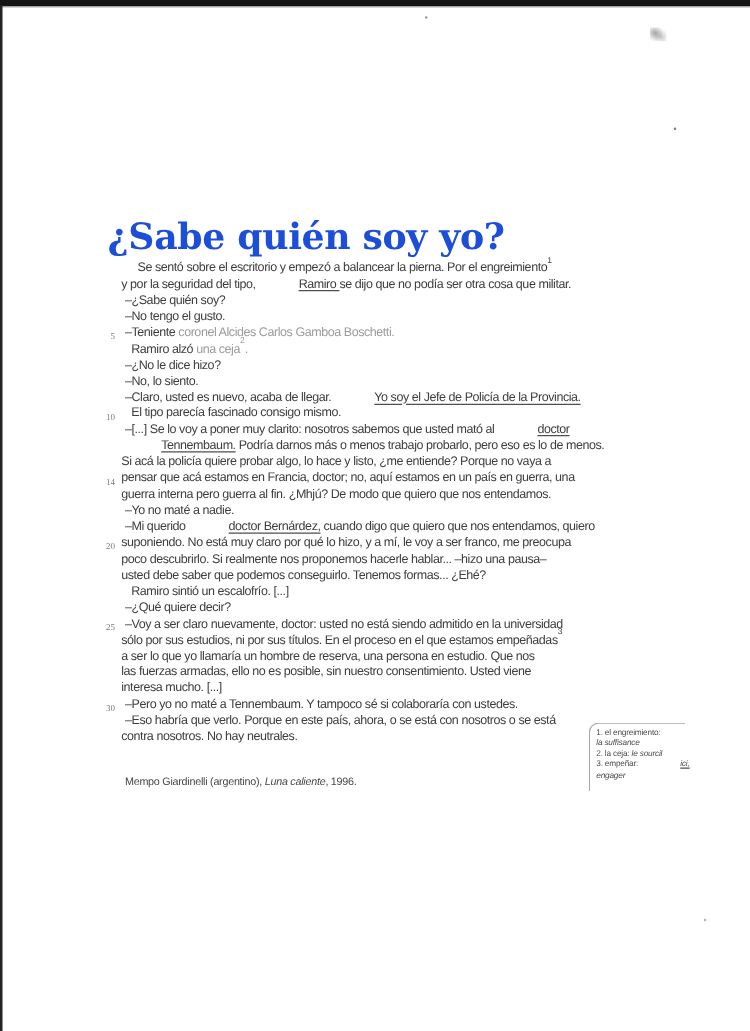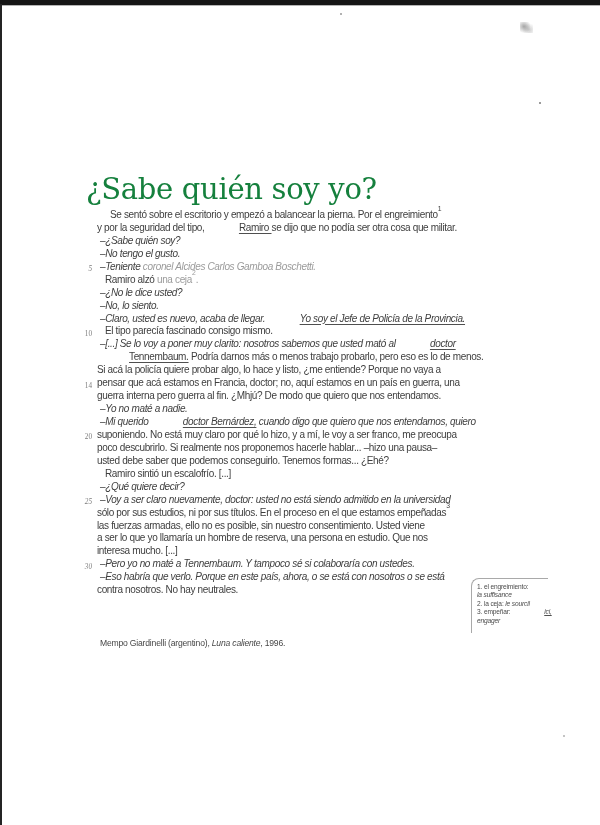--- a/index.html
+++ b/index.html
@@ -17,45 +17,45 @@
     background:
       radial-gradient(circle at 30% 40%, rgba(60,60,60,.45), transparent 60%),
       radial-gradient(circle at 70% 70%, rgba(90,90,90,.30), transparent 55%);
     filter:blur(.4px);}
   .speck1{left:539px;top:102px;width:2px;height:2px;background:#7a7a7a;border-radius:50%;}
   .speck2{left:340px;top:13px;width:2px;height:2px;background:#999;border-radius:50%;}
   .speck3{left:563px;top:735px;width:2px;height:2px;background:#b0b0b0;border-radius:50%;}
   
   .title{
     left:86px;top:153px;
-    font-family:"DejaVu Serif",serif;font-weight:normal;
-    font-size:29px;letter-spacing:-.3px;color:#15803d;white-space:nowrap;
+    font-family:"DejaVu Serif",serif;font-weight:bold;
+    font-size:29px;letter-spacing:-.3px;color:#1d4ed8;white-space:nowrap;
   }
   
   .text-block{
     left:97px;top:209px;width:372px;
     font-size:10px;line-height:12.95px;letter-spacing:-.35px;
     color:#3e3e3e;
   }
   .line{white-space:nowrap;position:relative;height:12.95px;}
-  .ind1{padding-left:3px;font-style:italic;}
+  .ind1{padding-left:3px;}
   .ind2{padding-left:8px;}
   .ind3{padding-left:13px;}
   .lnum{
     position:absolute;left:-17px;top:2.5px;width:12px;text-align:right;
     font-family:"Liberation Serif",serif;font-size:7.2px;letter-spacing:0;color:#7c7c7c;
   }
   sup{font-size:6.8px;position:relative;top:-3px;letter-spacing:0;line-height:0;}
   .u{text-decoration:underline;text-underline-offset:1.8px;
      text-decoration-thickness:.9px;text-decoration-color:#4f4f4f;padding-left:32px;}
   .faded{color:#9b9b9b;}
   .it{font-style:italic;}
   
   .attribution{
-    left:100px;top:638px;font-size:8.6px;letter-spacing:-.2px;color:#474747;white-space:nowrap;
+    left:100px;top:620px;font-size:8.6px;letter-spacing:-.2px;color:#474747;white-space:nowrap;
   }
   
   .notes{
     left:471px;top:578px;width:77px;height:55px;box-sizing:border-box;
     border-top:1px solid #a9a9a9;border-left:1px solid #a9a9a9;border-top-left-radius:8px;
     padding:4px 0 0 5px;
     font-size:6.6px;line-height:8.4px;letter-spacing:-.15px;color:#4b4b4b;
   }
   .nline{white-space:nowrap;}
   .notes .u{text-underline-offset:1px;text-decoration-thickness:.7px;}
@@ -73,40 +73,40 @@
 
 <h1 class="abs title">¿Sabe quién soy yo?</h1>
 
 <div class="abs text-block">
     <div class="line ind3"><span>Se sentó sobre el escritorio y empezó a balancear la pierna. Por el engreimiento</span><sup>1</sup></div>
     <div class="line ind0"><span>y por la seguridad del tipo, </span><span class="u">Ramiro </span><span>se dijo que no podía ser otra cosa que militar.</span></div>
     <div class="line ind1"><span>–¿Sabe quién soy?</span></div>
     <div class="line ind1"><span>–No tengo el gusto.</span></div>
     <div class="line ind1"><span class="lnum">5</span><span>–Teniente </span><span class="faded">coronel Alcides Carlos Gamboa Boschetti.</span></div>
     <div class="line ind2"><span>Ramiro alzó </span><span class="faded">una ceja</span><sup class="faded">2</sup><span class="faded">.</span></div>
-    <div class="line ind1"><span>–¿No le dice usted?</span></div>
+    <div class="line ind1"><span>–¿No le dice hizo?</span></div>
     <div class="line ind1"><span>–No, lo siento.</span></div>
     <div class="line ind1"><span>–Claro, usted es nuevo, acaba de llegar. </span><span class="u">Yo soy el Jefe de Policía de la Provincia.</span></div>
     <div class="line ind2"><span class="lnum">10</span><span>El tipo parecía fascinado consigo mismo.</span></div>
     <div class="line ind1"><span>–[...] Se lo voy a poner muy clarito: nosotros sabemos que usted mató al </span><span class="u">doctor</span></div>
     <div class="line ind0"><span class="u">Tennembaum.</span><span> Podría darnos más o menos trabajo probarlo, pero eso es lo de menos.</span></div>
     <div class="line ind0"><span>Si acá la policía quiere probar algo, lo hace y listo, ¿me entiende? Porque no vaya a</span></div>
     <div class="line ind0"><span class="lnum">14</span><span>pensar que acá estamos en Francia, doctor; no, aquí estamos en un país en guerra, una</span></div>
     <div class="line ind0"><span>guerra interna pero guerra al fin. ¿Mhjú? De modo que quiero que nos entendamos.</span></div>
     <div class="line ind1"><span>–Yo no maté a nadie.</span></div>
     <div class="line ind1"><span>–Mi querido </span><span class="u">doctor Bernárdez,</span><span> cuando digo que quiero que nos entendamos, quiero</span></div>
     <div class="line ind0"><span class="lnum">20</span><span>suponiendo. No está muy claro por qué lo hizo, y a mí, le voy a ser franco, me preocupa</span></div>
     <div class="line ind0"><span>poco descubrirlo. Si realmente nos proponemos hacerle hablar... –hizo una pausa–</span></div>
     <div class="line ind0"><span>usted debe saber que podemos conseguirlo. Tenemos formas... ¿Ehé?</span></div>
     <div class="line ind2"><span>Ramiro sintió un escalofrío. [...]</span></div>
     <div class="line ind1"><span>–¿Qué quiere decir?</span></div>
     <div class="line ind1"><span class="lnum">25</span><span>–Voy a ser claro nuevamente, doctor: usted no está siendo admitido en la universidad</span></div>
     <div class="line ind0"><span>sólo por sus estudios, ni por sus títulos. En el proceso en el que estamos empeñadas</span><sup>3</sup></div>
+    <div class="line ind0"><span>a ser lo que yo llamaría un hombre de reserva, una persona en estudio. Que nos</span></div>
     <div class="line ind0"><span>las fuerzas armadas, ello no es posible, sin nuestro consentimiento. Usted viene</span></div>
-    <div class="line ind0"><span>a ser lo que yo llamaría un hombre de reserva, una persona en estudio. Que nos</span></div>
     <div class="line ind0"><span>interesa mucho. [...]</span></div>
     <div class="line ind1"><span class="lnum">30</span><span>–Pero yo no maté a Tennembaum. Y tampoco sé si colaboraría con ustedes.</span></div>
     <div class="line ind1"><span>–Eso habría que verlo. Porque en este país, ahora, o se está con nosotros o se está</span></div>
     <div class="line ind0"><span>contra nosotros. No hay neutrales.</span></div>
   </div>
 
 <div class="abs attribution">
     <div class="aline"><span>Mempo Giardinelli (argentino), </span><span class="it">Luna caliente</span><span>, 1996.</span></div>
   </div>
 

